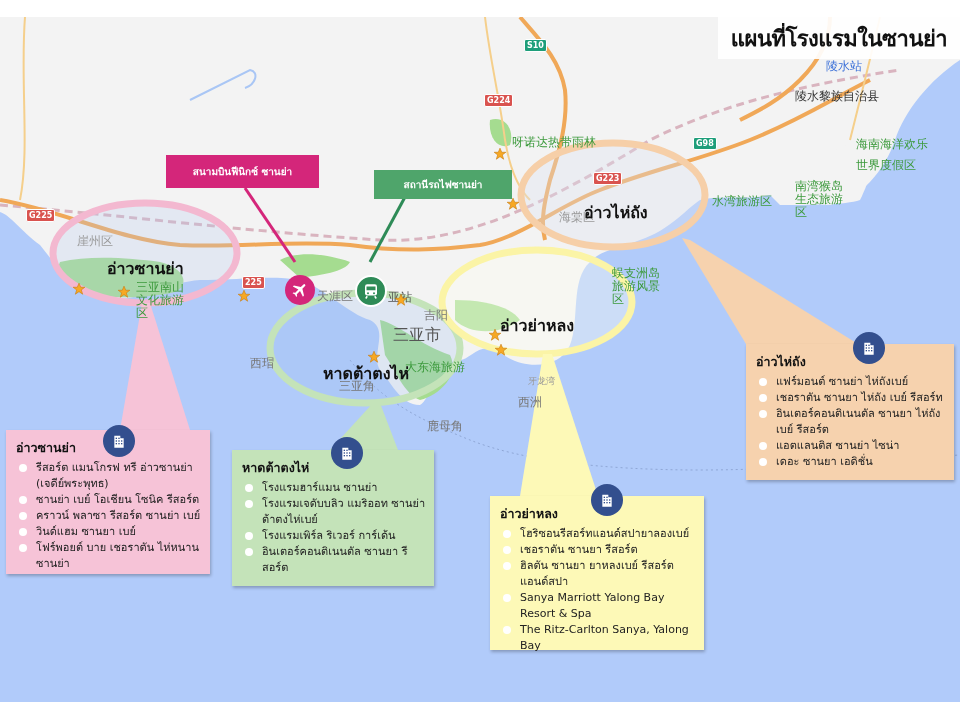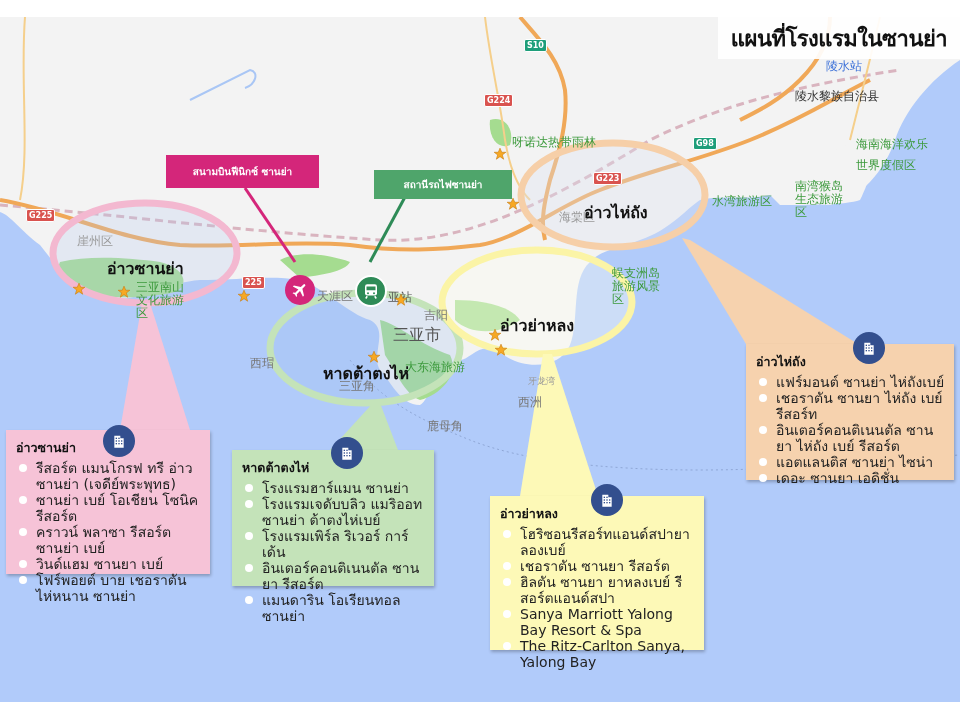--- a/index.html
+++ b/index.html
@@ -19,21 +19,21 @@
   .pin { position:absolute; width:30px; height:30px; border-radius:50%; display:flex; align-items:center; justify-content:center; }
   .pin-air { left:285px; top:258px; background:#d4267a; }
   .pin-train { left:355px; top:258px; background:#2e8b57; border:2px solid #fff; width:28px; height:28px; }
   .star { position:absolute; width:14px; height:14px; }
   .road { position:absolute; font-size:8px; font-weight:bold; color:#fff; padding:0 2px; border-radius:2px; line-height:11px; }
   .road.red { background:#d9534f; border:1px solid #fff; }
   .road.teal { background:#1e9e7a; border:1px solid #fff; }
   .card { position:absolute; padding:8px 8px 8px 10px; box-shadow:1px 2px 3px rgba(0,0,0,0.25); }
   .card h3 { margin:0 0 2px 0; font-size:12.5px; font-weight:bold; color:#111; }
   .card ul { list-style:none; margin:0; padding:0; }
-  .card li { position:relative; padding-left:20px; font-size:14px; line-height:16px; color:#222; }
+  .card li { position:relative; padding-left:20px; font-size:11px; line-height:16px; color:#222; }
   .card li::before { content:""; position:absolute; left:3px; top:4px; width:8px; height:8px; border-radius:50%; background:#fff; }
   .card-pink { left:6px; top:430px; width:186px; height:128px; background:#f6c3d7; }
   .card-green { left:232px; top:450px; width:184px; height:120px; background:#c4e3b9; }
   .card-yellow { left:490px; top:496px; width:196px; height:138px; background:#fdf9b7; }
   .card-peach { left:746px; top:344px; width:190px; height:120px; background:#f6d2ae; }
   .hotel-icon { position:absolute; width:32px; height:32px; border-radius:50%; background:#334f8e; display:flex; align-items:center; justify-content:center; }
 </style>
 </head>
 <body>
 
@@ -175,21 +175,20 @@
     <li>โฟร์พอยต์ บาย เชอราตัน ไห่หนาน ซานย่า</li>
   </ul>
 </div>
 <div class="card card-green">
   <h3>หาดต้าตงไห่</h3>
   <ul>
     <li>โรงแรมฮาร์แมน ซานย่า</li>
     <li>โรงแรมเจดับบลิว แมริออท ซานย่า ต้าตงไห่เบย์</li>
     <li>โรงแรมเพิร์ล ริเวอร์ การ์เด้น</li>
     <li>อินเตอร์คอนติเนนตัล ซานยา รีสอร์ต</li>
-    <li>แมนดาริน โอเรียนทอล ซานย่า</li>
   </ul>
 </div>
 <div class="card card-yellow">
   <h3>อ่าวย่าหลง</h3>
   <ul>
     <li>โฮริซอนรีสอร์ทแอนด์สปายาลองเบย์</li>
     <li>เชอราตัน ซานยา รีสอร์ต</li>
     <li>ฮิลตัน ซานยา ยาหลงเบย์ รีสอร์ตแอนด์สปา</li>
     <li>Sanya Marriott Yalong Bay Resort &amp; Spa</li>
     <li>The Ritz-Carlton Sanya, Yalong Bay</li>

